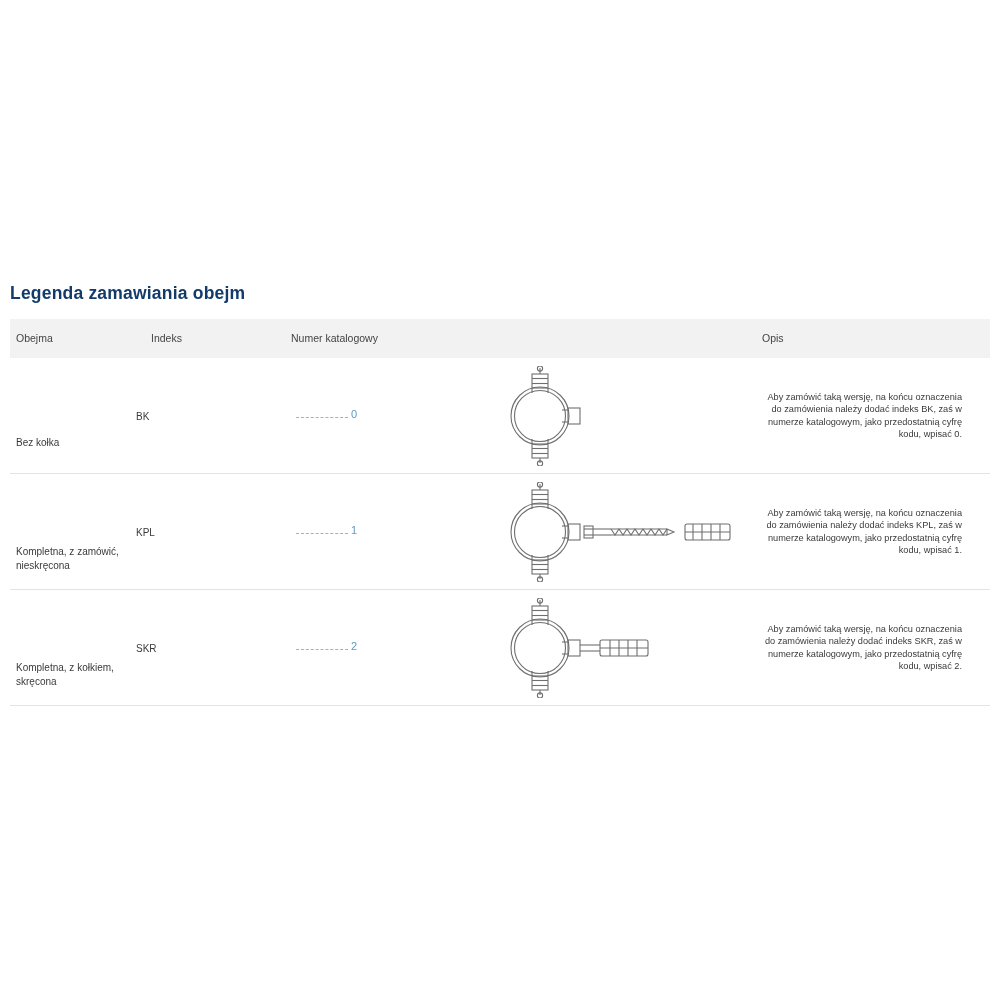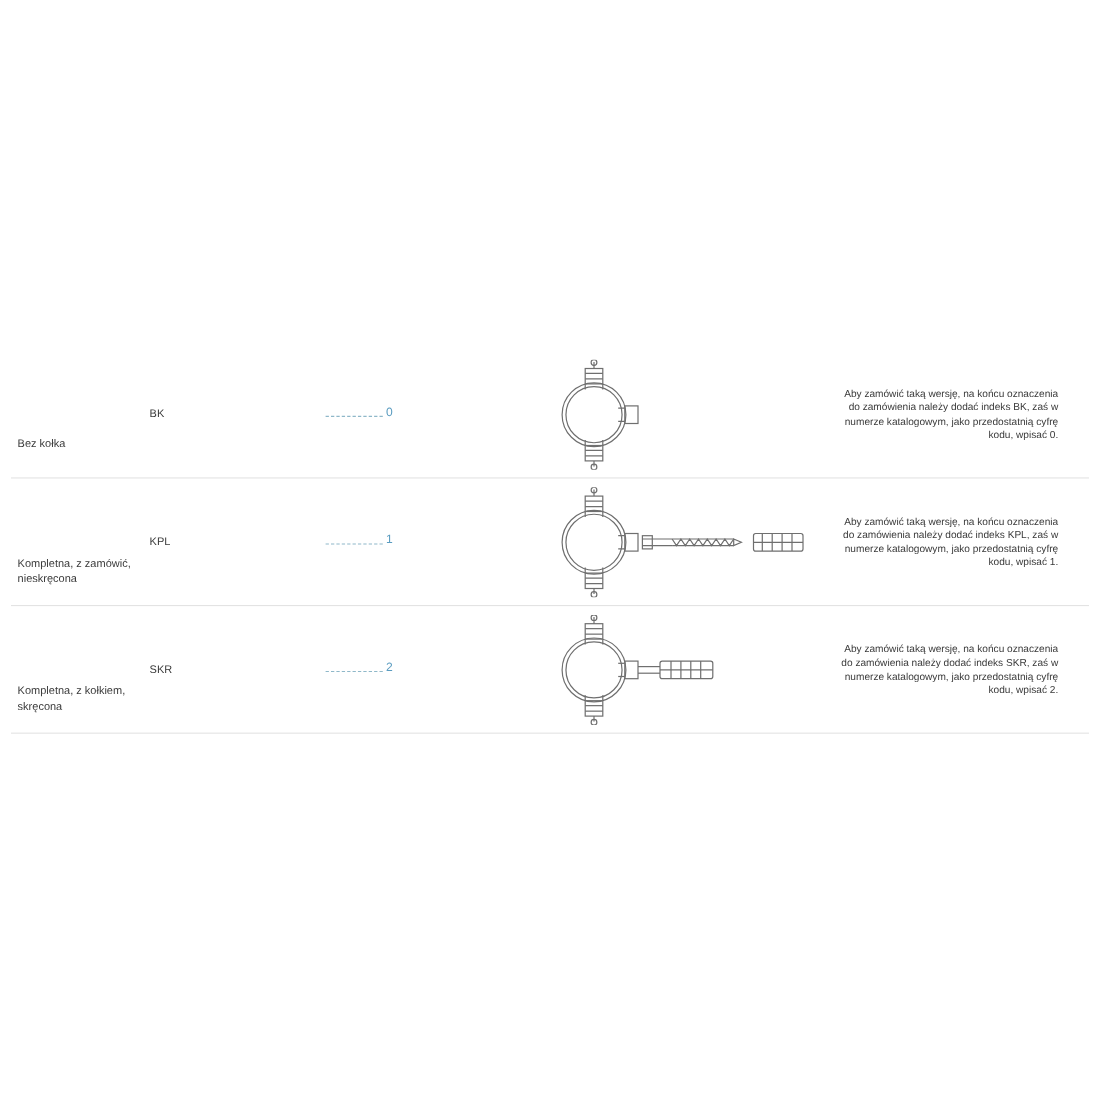--- a/index.html
+++ b/index.html
@@ -123,23 +123,30 @@
     white-space: pre-line;
     text-align: right;
   }
   svg { display: block; }
 </style>
 </head>
 <body>
 
 <div class="page">
 
+  <div class="title">Legenda zamawiania obejm</div>
 
   <div class="table">
 
+    <div class="thead">
+      <div class="th c1">Obejma</div>
+      <div class="th c2">Indeks</div>
+      <div class="th c3">Numer katalogowy</div>
+      <div class="th c4">Opis</div>
+    </div>
 
     <div class="row">
       <div class="cell-name">Bez kołka</div>
       <div class="cell-index">BK</div>
       <div class="cell-cat">
         <div class="dash-line"></div>
         <div class="cat-digit">0</div>
       </div>
       <div class="cell-img">
         <svg width="270" height="100" viewBox="0 0 270 100">

